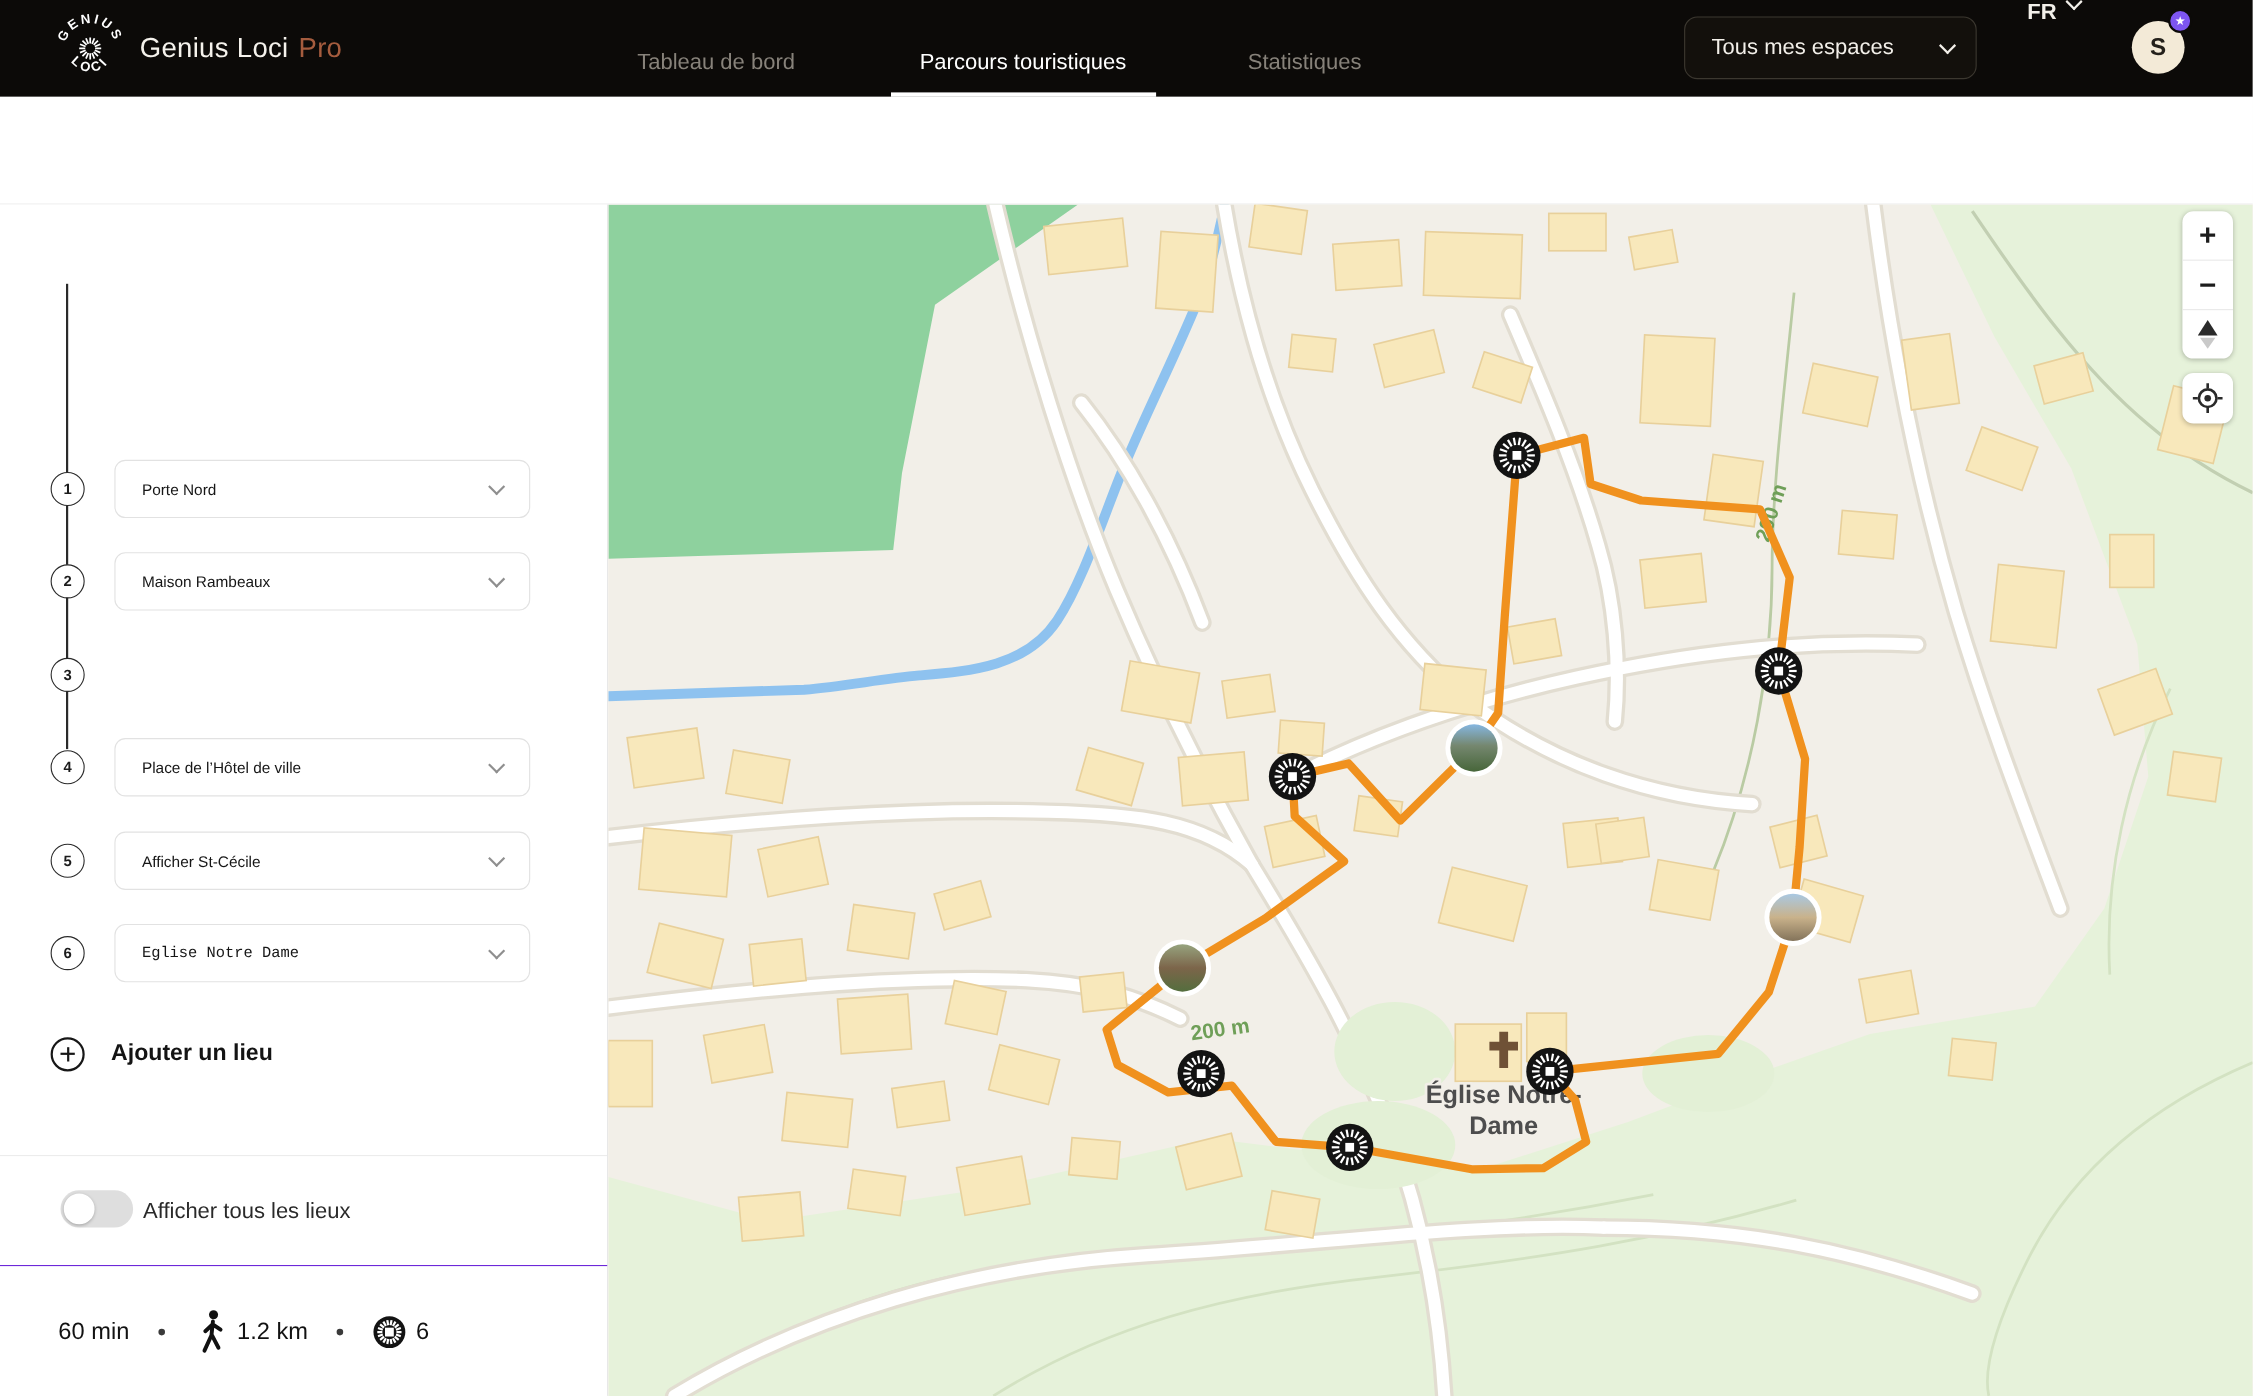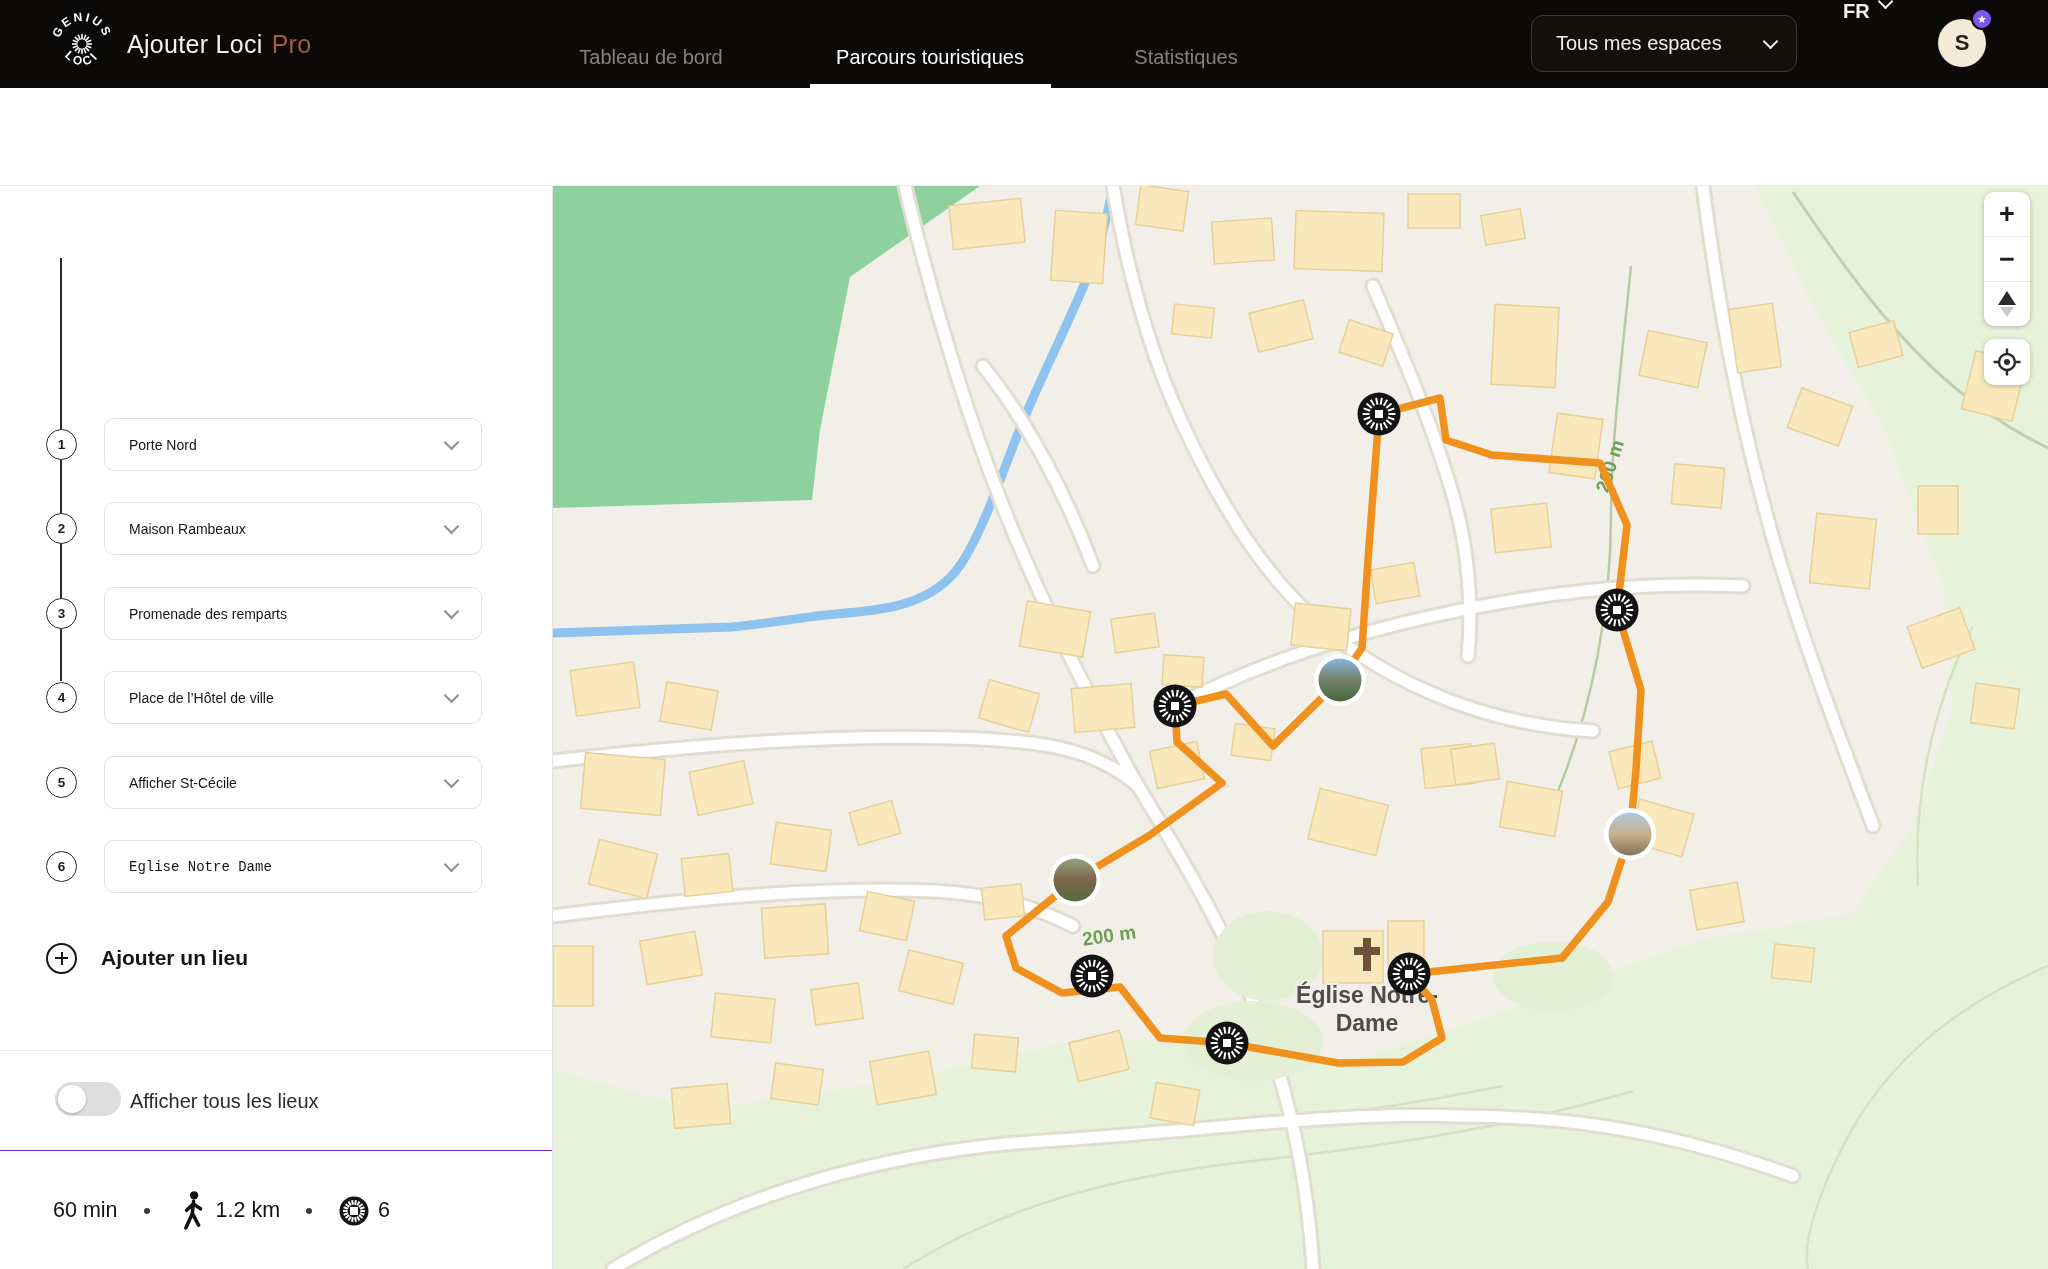--- a/index.html
+++ b/index.html
@@ -130,21 +130,21 @@
         <line x1="4.157457896300789" y1="-1.7220754456429068" x2="9.238795325112864" y2="-3.826834323650904"></line>
       </g>
     <text font-size="12" font-weight="bold" fill="#fff" letter-spacing="2.5" font-family="Liberation Sans,sans-serif">
       <textPath href="#arcTop" startOffset="50%" text-anchor="middle">GENIUS</textPath>
     </text>
     <text font-size="12" font-weight="bold" fill="#fff" letter-spacing="3" font-family="Liberation Sans,sans-serif">
       <textPath href="#arcBot" startOffset="50%" text-anchor="middle">LOCI</textPath>
     </text>
   </svg>
   <div class="brand">
-    <span>Ajouter Loci</span>
+    <span>Genius Loci</span>
       <span class="pro">Pro</span>
   </div>
 
   <div class="nav-item" style="left:556px;width:190px;">
     <span>Tableau de bord</span>
   </div>
   <div class="nav-item active" style="left:812px;width:236px;">
     <span>Parcours touristiques</span>
   </div>
   <div class="nav-item" style="left:1116px;width:140px;">
@@ -221,24 +221,20 @@
       <span>2</span>
     </div>
   <div class="stop-box" style="top:316px;">
     <span class="lbl">Maison Rambeaux</span>
       <span class="chev gray-chev"></span>
   </div>
 
   <div class="stop-num" style="top:412px;">
       <span>3</span>
     </div>
-  <div class="stop-box" style="top:401px;">
-    <span class="lbl">Promenade des remparts</span>
-      <span class="chev gray-chev"></span>
-  </div>
 
   <div class="stop-num" style="top:496px;">
       <span>4</span>
     </div>
   <div class="stop-box" style="top:485px;">
     <span class="lbl">Place de l’Hôtel de ville</span>
       <span class="chev gray-chev"></span>
   </div>
 
   <div class="stop-num" style="top:581px;">

